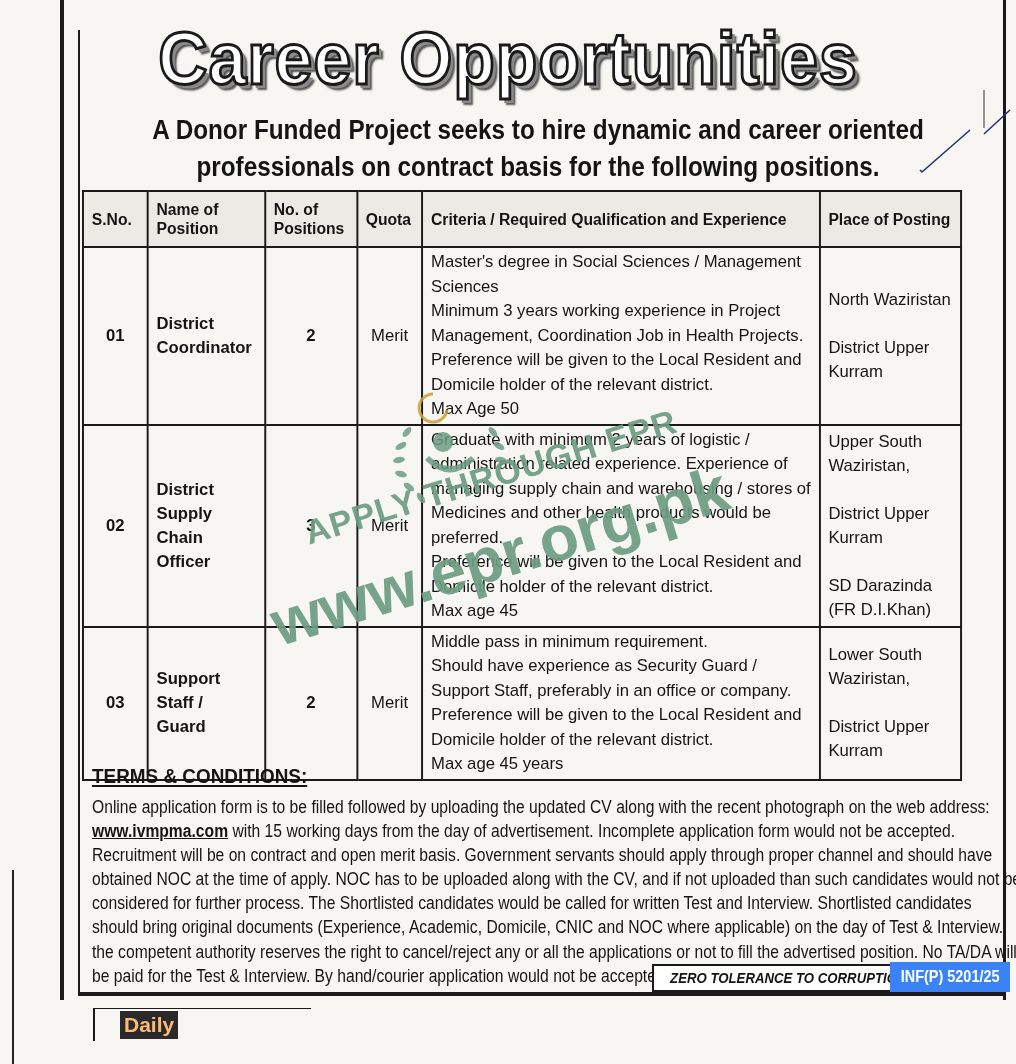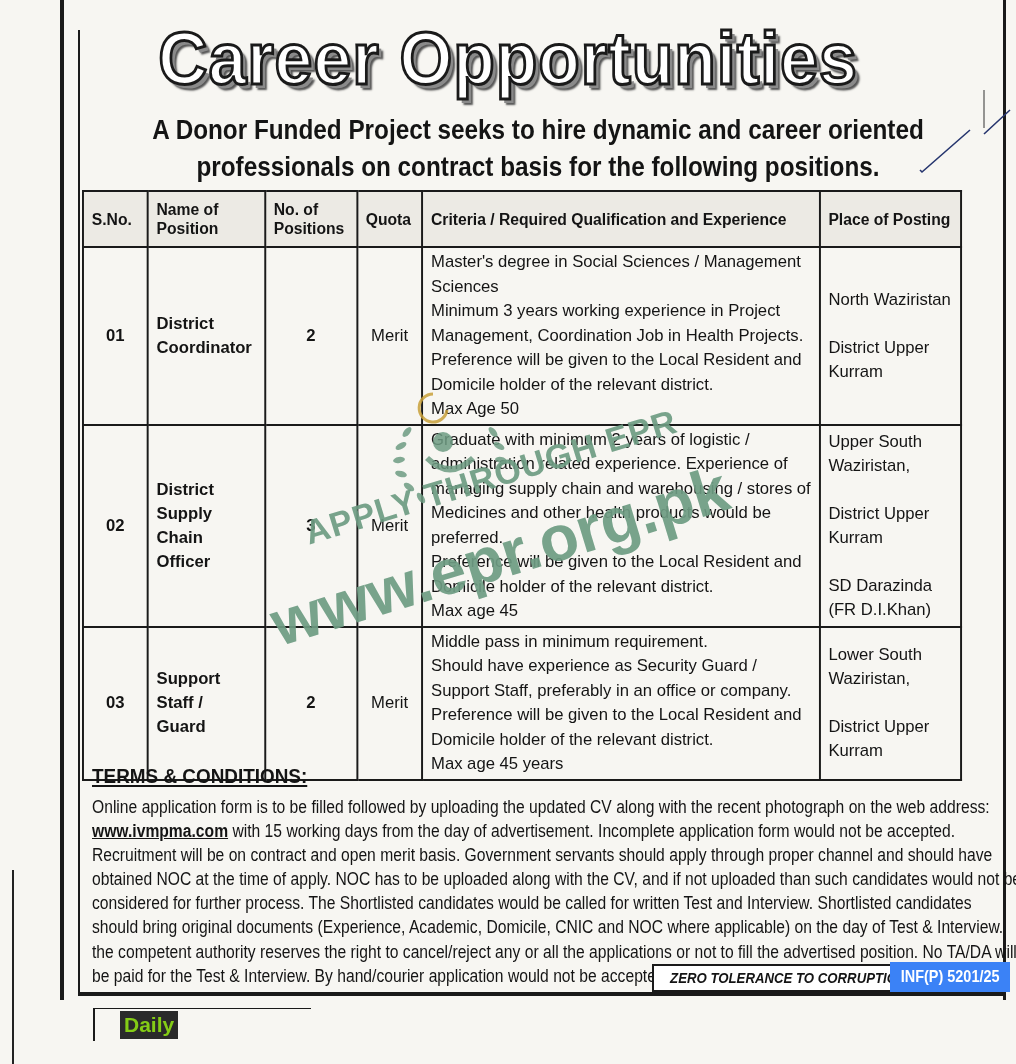--- a/index.html
+++ b/index.html
@@ -134,21 +134,21 @@
       white-space: nowrap;
     }
     .inf-badge span { display: inline-block; transform: scaleX(0.85); }
 
     .source-box {
       position: absolute; left: 93px; top: 1008px; width: 216px; height: 32px;
       border-left: 2px solid #1a1a1a; border-top: 1px solid #1a1a1a;
     }
     .src-daily {
       position: absolute; left: 120px; top: 1011px; height: 28px; padding: 0 4px;
-      background: #2a2a2a; color: #84cc16; font-weight: bold; font-size: 21px; line-height: 28px;
+      background: #2a2a2a; color: #fdba74; font-weight: bold; font-size: 21px; line-height: 28px;
     }
     .src-mashriq {
       position: absolute; left: 198px; top: 1070px; height: 28px; padding: 0 4px;
       background: #2a2a2a; color: #fff; font-weight: bold; font-size: 21px; line-height: 28px;
     }
   </style>
 </head>
 <body>
 
 <div class="frame-left"></div>

